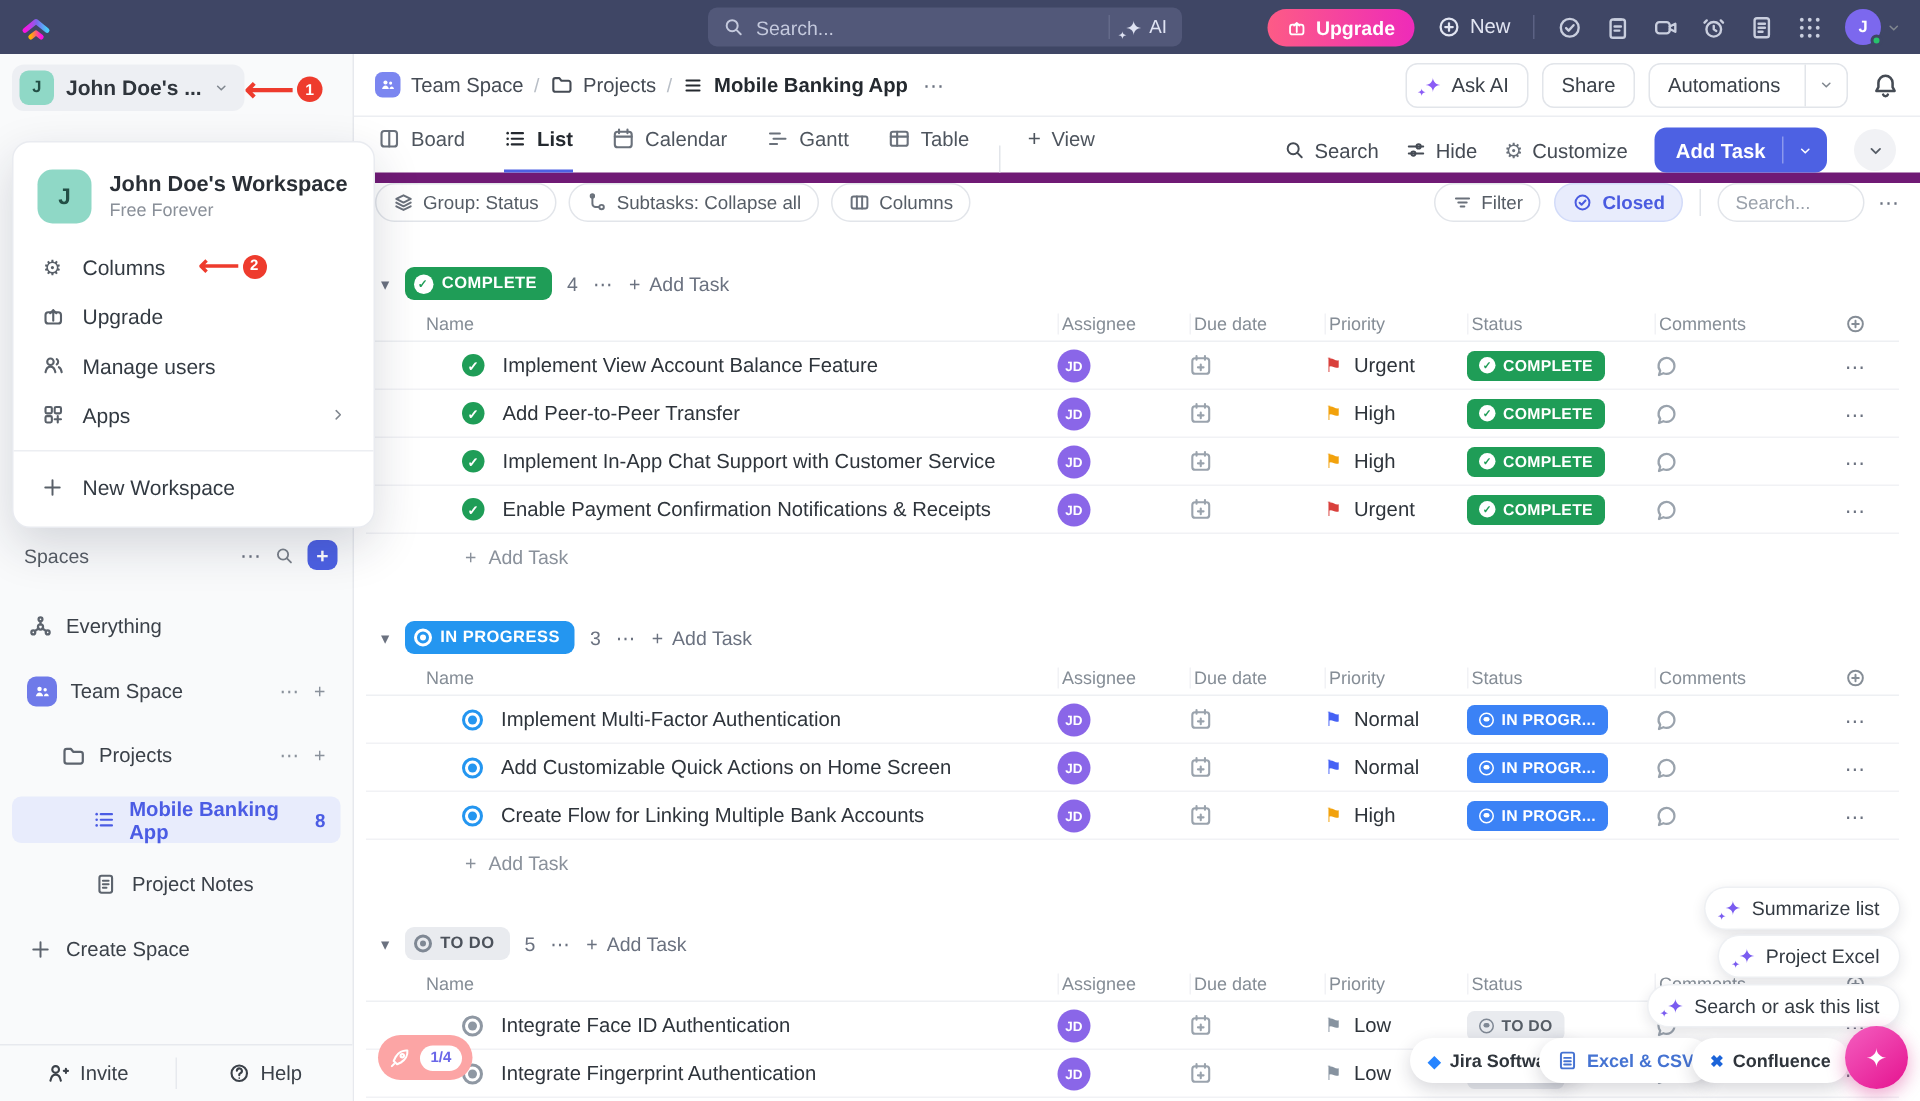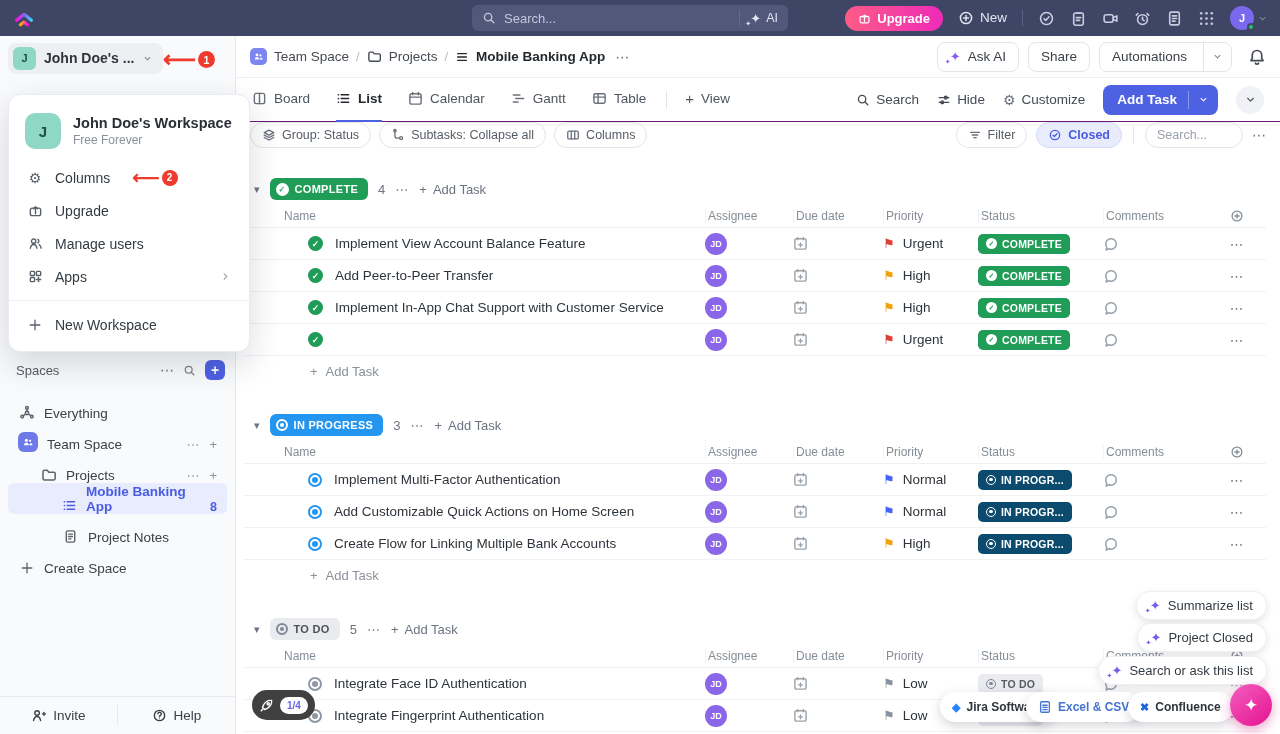--- a/index.html
+++ b/index.html
@@ -52,21 +52,21 @@
 .dd-item .mi{width:16px;height:16px;color:#596069;display:grid;place-items:center;font-size:14px}
 .dd-item .right{margin-left:auto;color:#80878f}
 .dd-divider{height:1px;background:#eceef2;margin:7px 0}
 
 .sb-spacer{height:246px}
 .fav-row{display:flex;align-items:center;gap:5px;color:#5d636b;font-size:12.5px;padding:0 16px;height:20px;cursor:pointer}
 .spaces-row{display:flex;align-items:center;padding:0 10px 0 16px;height:32px;color:#565c64;font-size:13px;margin-top:8px}
 .spaces-row .tools{margin-left:auto;display:flex;align-items:center;gap:9px;color:#7a818a}
 .plus-btn{width:20px;height:20px;border-radius:6px;background:#4d61e3;color:#fff;font-size:14px;font-weight:600;display:grid;place-items:center;cursor:pointer}
 .nav{padding:4px 0}
-.nav-item{height:31px;display:flex;align-items:flex-end;gap:9px;padding:0 10px;margin:0 8px;border-radius:6px;font-size:13.5px;color:#3b4149;cursor:pointer}
+.nav-item{height:31px;display:flex;align-items:center;gap:9px;padding:0 10px;margin:12px 8px;border-radius:6px;font-size:13.5px;color:#3b4149;cursor:pointer}
 .nav-item .nic{width:17px;height:17px;color:#5d646e;display:grid;place-items:center}
 .nav-item .sq{width:20px;height:20px;border-radius:6px;background:#6f7ae9;display:grid;place-items:center;color:#fff}
 .nav-item .trail{margin-left:auto;display:flex;gap:10px;color:#8a919b;font-size:13px}
 .ind1{padding-left:32px}
 .ind2{padding-left:54px}
 .nav-item.active{background:#e8ecfc;color:#4b5ce4;font-weight:600}
 .nav-item.active .nic{color:#4b5ce4}
 .nav-item .count{margin-left:auto;color:#4b5ce4;font-size:12.5px}
 .sb-footer{position:absolute;bottom:0;left:0;right:0;height:38px;border-top:1px solid #e7e9ee;display:flex;align-items:stretch;background:#f9fafb}
 .sb-footer .cell{flex:1;display:flex;align-items:center;justify-content:center;gap:7px;font-size:13.5px;color:#3b4149;cursor:pointer}
@@ -80,21 +80,21 @@
 .sep{color:#b8bec6;margin:0 7px;font-size:13px}
 .crumb-dots{margin-left:10px;color:#6b7280;font-size:14px;cursor:pointer}
 .mh-right{margin-left:auto;display:flex;align-items:center;gap:9px}
 .hd-btn{height:30px;border:1px solid #e2e5ea;border-radius:8px;padding:0 12px;font-size:13.5px;color:#3b4149;display:flex;gap:7px;align-items:center;background:#fff;cursor:pointer}
 .hd-btn .sp{color:#8b5cf6}
 .auto-btn{padding-right:0}
 .auto-btn .chev-seg{border-left:1px solid #e2e5ea;height:100%;display:flex;align-items:center;padding:0 8px;margin-left:9px}
 .bell{width:18px;height:18px;color:#454b54;margin-left:7px;cursor:pointer}
 
 
-.tabbar{height:44px;display:flex;align-items:center;padding:0 16px;border-bottom:1px solid #701a75}
+.tabbar{height:44px;display:flex;align-items:flex-end;padding:0 16px;border-bottom:7px solid #701a75}
 .tab{display:flex;align-items:center;gap:7px;margin-right:26px;font-size:13.5px;color:#4e555e;height:44px;cursor:pointer;border-bottom:2px solid transparent}
 .tab.active{color:#24292f;font-weight:700;border-bottom-color:#4d61e3}
 .tab .tic{width:15px;height:15px;color:#6a717b}
 .tb-sep{width:1px;height:18px;background:#e2e5ea;margin:0 18px 0 -6px}
 .tab-right{margin-left:auto;display:flex;align-items:center;gap:18px;font-size:13.5px;color:#454b54}
 .tr-item{display:flex;align-items:center;gap:6px;cursor:pointer}
 .addtask-btn{height:30px;background:#4d61e3;border-radius:8px;color:#fff;font-size:13.5px;font-weight:600;display:flex;align-items:center;padding:0 0 0 14px;cursor:pointer}
 .addtask-btn .chev-seg{border-left:1px solid rgba(255,255,255,.35);height:18px;display:flex;align-items:center;padding:0 9px;margin-left:11px}
 .circle-chev{width:28px;height:28px;border-radius:50%;background:#f1f2f5;display:grid;place-items:center;color:#565d66;cursor:pointer}
 
@@ -143,37 +143,37 @@
 .ring.gr i{background:#8f98a3}
 .t-assignee{width:88px}
 .jd{width:22px;height:22px;border-radius:50%;background:#8a66e8;color:#fff;font-size:9px;font-weight:700;display:grid;place-items:center;cursor:pointer}
 .t-due{width:90px;color:#9aa3ad}
 .t-due .dic{width:15px;height:15px;cursor:pointer}
 .t-pri{width:95px;display:flex;align-items:center;gap:8px}
 .flag{font-size:13px;line-height:1;cursor:pointer}
 .f-urgent{color:#d9403c}.f-high{color:#f2a20d}.f-normal{color:#4662f5}.f-low{color:#8793a0}
 .t-status{width:125px}
 .spill{height:20px;border-radius:5px;padding:0 8px;font-size:10.5px;font-weight:700;color:#fff;display:inline-flex;align-items:center;gap:5px;letter-spacing:.2px;cursor:pointer}
-.spill.g{background:#1f9d57}.spill.b{background:#0c4a6e}
+.spill.g{background:#1f9d57}.spill.b{background:#3b82f6}
 .spill.gray{background:#e9ebef;color:#565d66}
 .spill .sck{width:11px;height:11px;background:#fff;border-radius:50%;color:#1f9d57;font-size:7px;font-weight:800;display:grid;place-items:center}
 .spill .srg{width:10px;height:10px;border:1.5px solid #fff;border-radius:50%;display:grid;place-items:center}
 .spill .srg i{width:3.5px;height:3.5px;border-radius:50%;background:#fff}
 .spill .srg.gr{border-color:#7f8894}.spill .srg.gr i{background:#7f8894}
 .t-com{width:105px;color:#9aa3ad}
 .t-com .cic{width:16px;height:16px;cursor:pointer}
 .t-dots{width:58px;text-align:center;color:#6b7280;letter-spacing:1px;cursor:pointer}
 .add-row{height:30px;display:flex;align-items:center;gap:8px;padding-left:66px;color:#8a919b;font-size:13px;cursor:pointer}
 
 
 .fab-pill{position:absolute;right:14px;height:27px;background:#fff;border-radius:14px;box-shadow:0 0 0 1px #eef0f3,0 3px 10px rgba(25,30,50,.14);display:flex;align-items:center;gap:7px;padding:0 13px;font-size:13px;color:#333a42;z-index:30;cursor:pointer;white-space:nowrap}
 .fab-pill .sp{color:#7a5cf0}
 .int-chip{position:absolute;height:30px;background:#fff;border-radius:16px;box-shadow:0 4px 12px rgba(25,30,50,.18);display:flex;align-items:center;gap:6px;padding:0 12px;font-size:12px;font-weight:600;color:#2f353c;z-index:31;cursor:pointer;white-space:nowrap}
 .ai-fab{position:absolute;right:8px;top:648px;width:42px;height:42px;border-radius:50%;background:linear-gradient(140deg,#f45fc0,#e5128f);display:grid;place-items:center;color:#fff;font-size:17px;box-shadow:0 4px 12px rgba(210,30,130,.4);z-index:32;cursor:pointer}
-.onboard{position:absolute;left:16px;top:654px;height:30px;border-radius:15px;background:#404040;display:flex;align-items:center;gap:6px;padding:0 7px;z-index:32;cursor:pointer}
+.onboard{position:absolute;left:16px;top:654px;height:30px;border-radius:15px;background:#fca5a5;display:flex;align-items:center;gap:6px;padding:0 7px;z-index:32;cursor:pointer}
 .onboard .prog{background:#fff;border-radius:9px;height:17px;padding:0 7px;font-size:10px;font-weight:700;color:#6a67e8;display:grid;place-items:center}
 .rocket{width:15px;height:15px;color:#fff}
 </style>
 </head>
 <body>
 
 <div class="topbar">
   <div class="logo">
     <svg width="22" height="22" viewBox="0 0 24 24">
       <defs>
@@ -738,20 +738,21 @@
         <span class="t-com">
               <svg class="ic cic" viewBox="0 0 16 16">
                 <path d="M13.3 8a5.3 5.3 0 1 0-9.5 3.2L3 14l2.9-1.2A5.3 5.3 0 0 0 13.3 8Z"></path>
               </svg>
             </span>
         <span class="t-dots">⋯</span>
       </div>
       <div class="task">
         <span class="t-name">
               <span class="dotc">✓</span>
+              <span>Enable Payment Confirmation Notifications &amp; Receipts</span>
             </span>
         <span class="t-assignee">
               <span class="jd">JD</span>
             </span>
         <span class="t-due">
               <svg class="ic dic" viewBox="0 0 16 16">
                 <rect x="2" y="3" width="12" height="11" rx="2"></rect>
                 <path d="M5 1.5V4M11 1.5V4M8 7.5v4M6 9.5h4"></path>
               </svg>
             </span>
@@ -1011,21 +1012,21 @@
       </div>
     </div>
   </div>
 
   <div class="fab-pill" style="top:556px">
         <i class="spark sp">✦</i>
         <span>Summarize list</span>
       </div>
   <div class="fab-pill" style="top:588px">
         <i class="spark sp">✦</i>
-        <span>Project Closed</span>
+        <span>Project Excel</span>
       </div>
   <div class="fab-pill" style="top:621px">
         <i class="spark sp">✦</i>
         <span>Search or ask this list</span>
       </div>
 
   <div class="int-chip" style="left:704px;top:656px">
         <span style="color:#2684ff;font-size:11px">◆</span>
         <span>Jira Software</span>
       </div>

